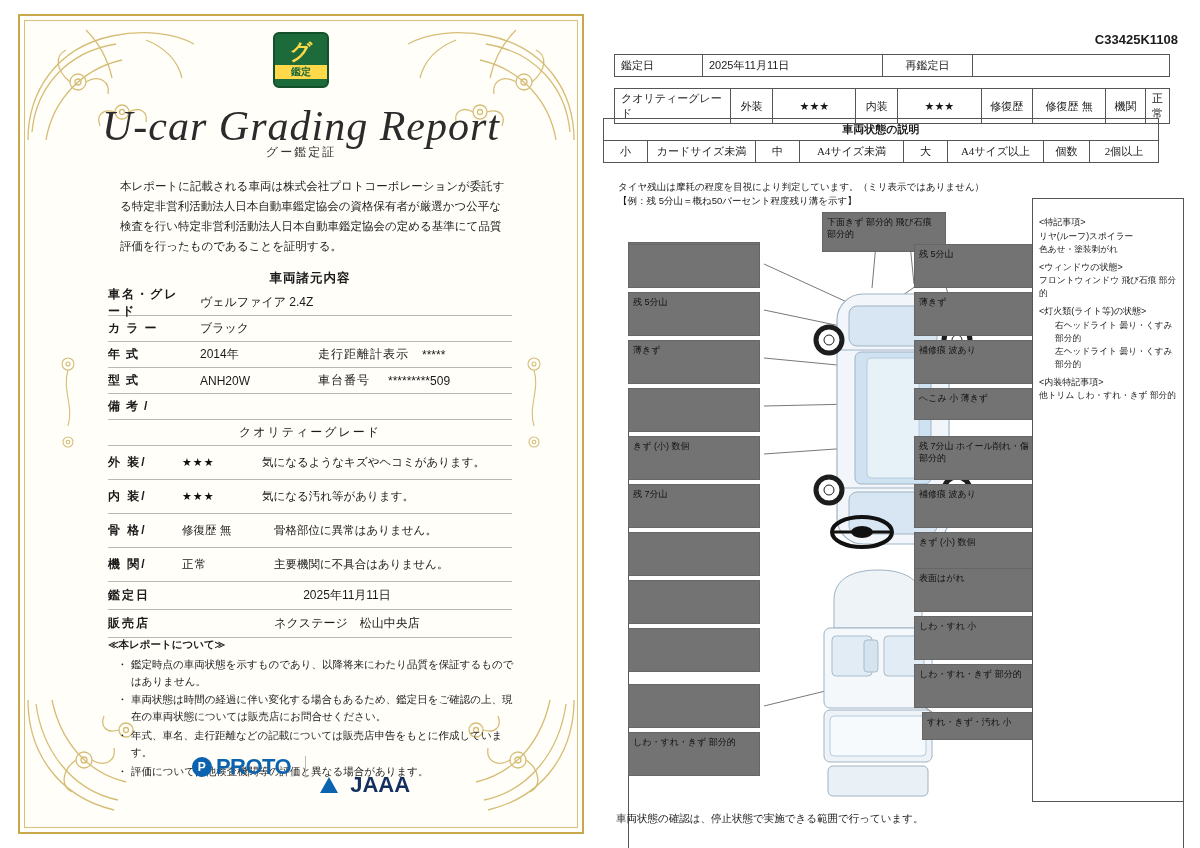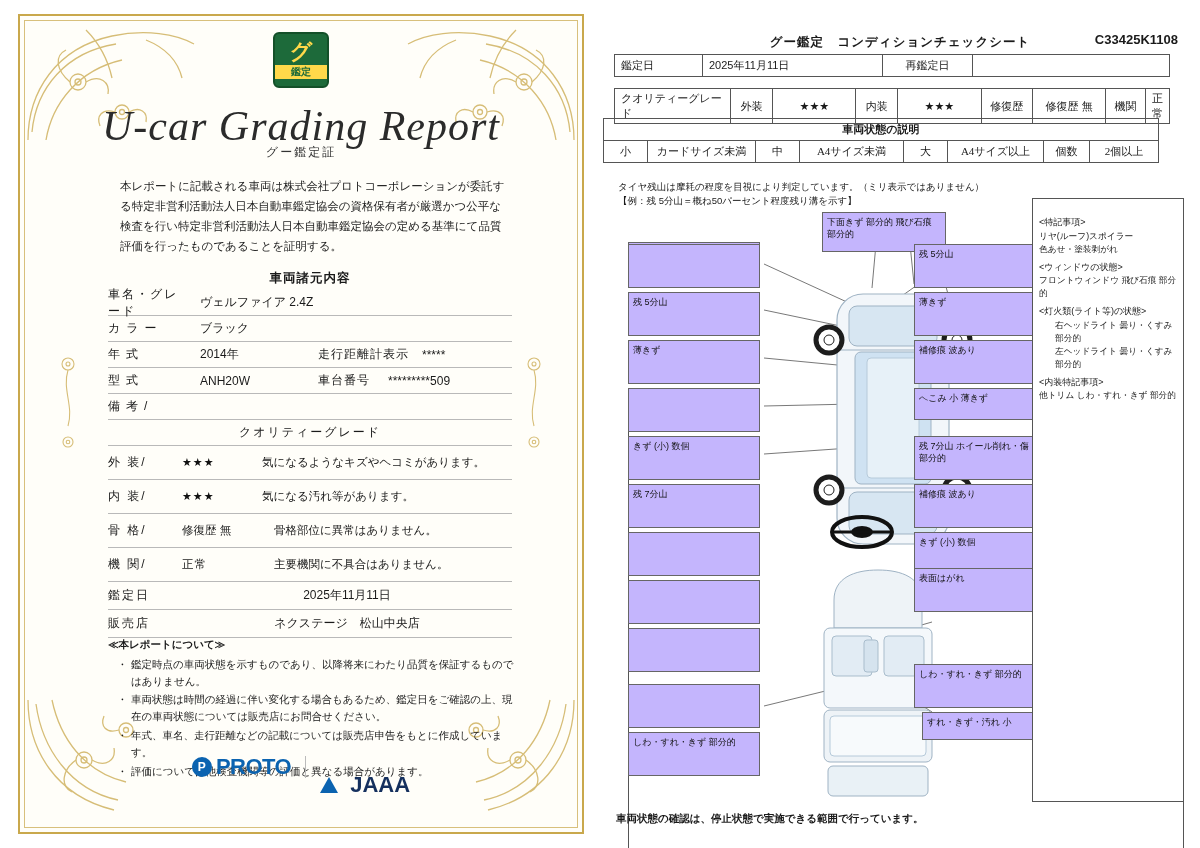--- a/index.html
+++ b/index.html
@@ -77,21 +77,21 @@
     text-align:center; font-size:12.5px; font-weight:bold; letter-spacing:1px;
   }
 
   .rows { position:absolute; left:88px; right:70px; }
   .row {
     display:flex; align-items:center;
     border-bottom:1px solid #b9b9b9;
     height:26px;
     font-size:12px;
   }
-  .row .lbl { width:74px; letter-spacing:2px; }
+  .row .lbl { width:74px; letter-spacing:2px;font-weight:bold; }
   .row .lbl.sp { letter-spacing:6px; }
   .row .val { flex:1; padding-left:18px; }
   .row .val2 { width:150px; }
   .row .lbl2 { width:66px; letter-spacing:1px; }
   .row.center { justify-content:center; }
   .row .ctr { text-align:center; width:100%; letter-spacing:2px; font-size:12px; }
   .stars { color:#111; letter-spacing:1px; font-size:11px; }
   .row .note { padding-left:16px; font-size:11.5px; }
   .row .c-val { flex:1; text-align:center; font-size:12px; }
   .row .rep { width:92px; font-size:11.5px; }
@@ -144,33 +144,33 @@
 
   .diagram {
     position:absolute; left:14px; top:200px; width:556px; height:600px;
     border:1px solid #555; border-top:none;
     background:#fff;
   }
   .diagram-outer {
     position:absolute; left:14px; top:198px; width:556px; height:604px;
   }
   .note-box {
-    position:absolute; border:1px solid #666; background:#c4b5fd;
+    position:absolute; border:1px solid #666; background:#737373;
     font-size:9px; line-height:1.35; padding:3px 4px; color:#111;
   }
   .remarks {
     position:absolute; right:16px; top:198px; width:152px; bottom:46px;
     border:1px solid #555; background:#fff;
     font-size:8.7px; line-height:1.5; padding:5px 6px;
   }
   .remarks .rh { font-size:9px; margin-top:5px; }
   .remarks .rh:first-child { margin-top:12px; }
   .footer-note {
     position:absolute; left:16px; bottom:22px;
-    font-size:10.5px; font-weight:bold;
+    font-size:10.5px; font-weight:normal;
   }
   .car-svg { position:absolute; left:0; top:0; }
 </style>
 </head>
 <body>
 
 <div class="page">
 
   <div class="left">
     <div class="cert-frame">
@@ -345,21 +345,20 @@
           <div class="jm"></div>
           <div class="jt">JAAA</div>
         </div>
       </div>
 
     </div>
   </div>
 
   <div class="right">
 
-    <div class="sheet-title">グー鑑定　コンディションチェックシート</div>
     <div class="sheet-code">C33425K1108</div>
 
     <table class="tbl" id="t-date">
       <tbody>
           <tr>
         <td style="width:88px">鑑定日</td>
         <td style="width:180px">2025年11月11日</td>
         <td style="width:90px" class="cellc">再鑑定日</td>
         <td></td>
       </tr>
@@ -498,20 +497,21 @@
       <div class="note-box" style="left:300px; top:46px; width:124px; height:44px;">残 5分山</div>
       <div class="note-box" style="left:300px; top:94px; width:124px; height:44px;">薄きず</div>
       <div class="note-box" style="left:300px; top:142px; width:124px; height:44px;">補修痕 波あり</div>
       <div class="note-box" style="left:300px; top:190px; width:124px; height:32px;">へこみ 小
 薄きず</div>
       <div class="note-box" style="left:300px; top:238px; width:124px; height:44px;">残 7分山
 ホイール削れ・傷 部分的</div>
       <div class="note-box" style="left:300px; top:286px; width:124px; height:44px;">補修痕 波あり</div>
       <div class="note-box" style="left:300px; top:334px; width:124px; height:44px;">きず (小) 数個</div>
       <div class="note-box" style="left:300px; top:370px; width:124px; height:44px;">表面はがれ</div>
+      <div class="note-box" style="left:300px; top:418px; width:124px; height:44px;">しわ・すれ 小</div>
       <div class="note-box" style="left:300px; top:466px; width:124px; height:44px;">しわ・すれ・きず 部分的</div>
       <div class="note-box" style="left:308px; top:514px; width:124px; height:28px;">すれ・きず・汚れ 小</div>
 
     </div>
 
     <div class="remarks">
       <div class="rh">&lt;特記事項&gt;</div>
       <div style="white-space:pre-line;">リヤ(ルーフ)スポイラー
 色あせ・塗装剥がれ</div>
       <div class="rh">&lt;ウィンドウの状態&gt;</div>

